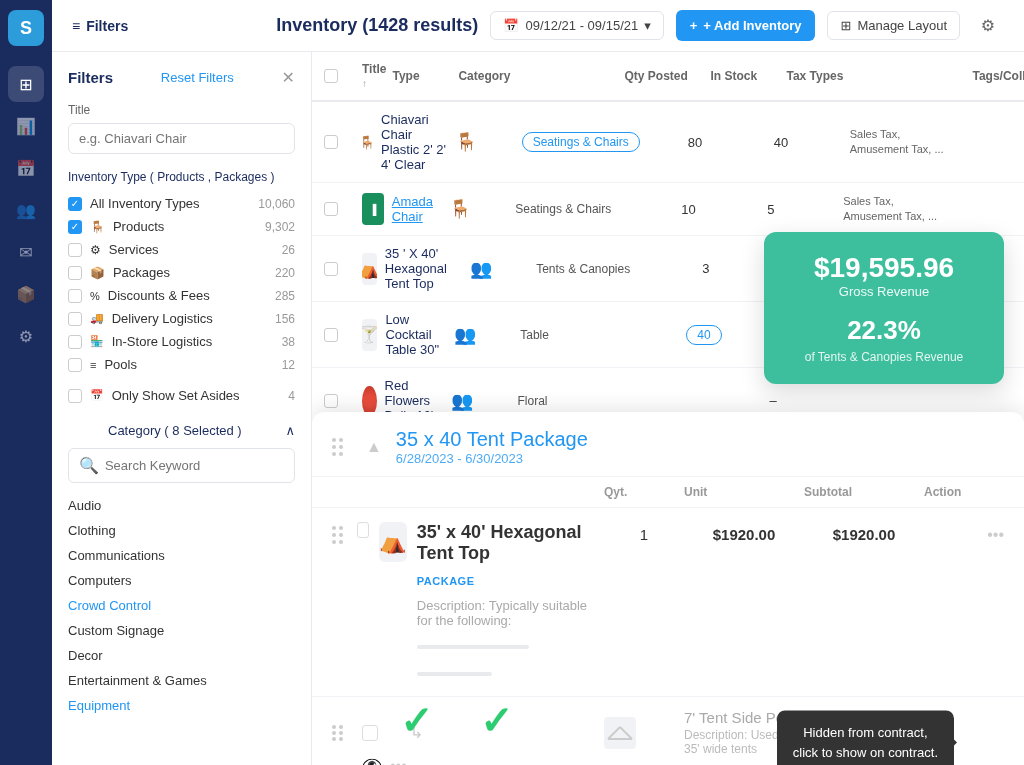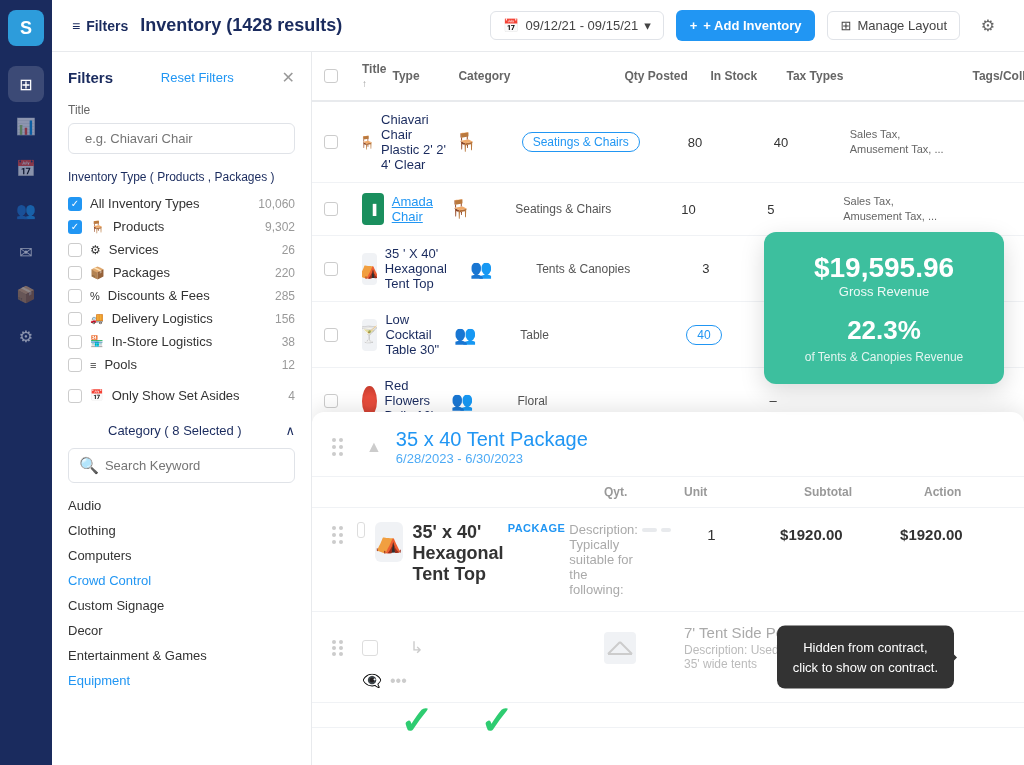--- a/index.html
+++ b/index.html
@@ -50,20 +50,21 @@
       gap: 12px;
     }
     .header-filters-btn {
       display: flex; align-items: center; gap: 6px;
       color: #1a2b5e; font-weight: 600; font-size: 14px;
       cursor: pointer;
     }
     .header-title {
       font-size: 18px; font-weight: 700; color: #1a2b5e;
       flex: 1;
+      text-align: right;
     }
     .date-range-btn {
       display: flex; align-items: center; gap: 6px;
       border: 1px solid #e0e3e8;
       border-radius: 6px;
       padding: 6px 12px;
       font-size: 13px; color: #444;
       cursor: pointer;
       background: white;
     }
@@ -108,21 +109,21 @@
       margin-bottom: 16px;
     }
     .filters-title { font-weight: 700; font-size: 15px; color: #1a2b5e; }
     .reset-filters { color: #2196f3; font-size: 13px; cursor: pointer; }
     .close-icon { color: #999; cursor: pointer; font-size: 16px; }
 
     .filter-section { margin-bottom: 16px; }
     .filter-label { font-size: 12px; color: #666; margin-bottom: 6px; }
     .filter-input {
       width: 100%; border: 1px solid #e0e3e8; border-radius: 6px;
-      padding: 7px 16px; font-size: 13px; color: #aaa;
+      padding: 7px 10px; font-size: 13px; color: #aaa;
     }
 
     .inventory-type-header {
       display: flex; align-items: center; gap: 6px;
       font-size: 12px; color: #1a2b5e; margin-bottom: 8px; cursor: pointer;
     }
     .inventory-type-item {
       display: flex; align-items: center; gap: 8px;
       padding: 4px 0; font-size: 13px; color: #333; cursor: pointer;
     }
@@ -272,21 +273,21 @@
     }
 
     .package-item {
       display: grid;
       grid-template-columns: 1fr 80px 120px 120px 80px;
       padding: 14px 20px;
       align-items: start;
       border-bottom: 1px solid #f0f2f5;
       position: relative;
     }
-    .package-item-main { display: flex; flex-direction: row; gap: 4px; }
+    .package-item-main { display: flex; flex-direction: column; gap: 11px; }
     .package-item-name { font-size: 18px; font-weight: 700; color: #333; }
     .package-item-type {
       font-size: 11px; font-weight: 700; color: #2196f3;
       letter-spacing: 0.5px;
     }
     .package-item-desc { font-size: 13px; color: #aaa; }
     .package-item-qty { font-size: 15px; color: #333; font-weight: 500; text-align: center; padding-top: 4px; }
     .package-item-unit { font-size: 15px; font-weight: 600; color: #333; text-align: center; padding-top: 4px; }
     .package-item-subtotal { font-size: 15px; font-weight: 600; color: #333; text-align: center; padding-top: 4px; }
     .package-item-action { display: flex; align-items: center; justify-content: flex-end; padding-top: 4px; }
@@ -486,20 +487,21 @@
       <span>Category ( 8 Selected )</span>
       <span>∧</span>
     </div>
     <div class="search-keyword">
       <span>🔍</span>
       <input style="border: none; outline: none; font-size: 13px; color: rgb(51, 51, 51); width: 100%;" placeholder="Search Keyword">
     </div>
     <ul class="category-list">
       <li class="category-item">Audio</li>
       <li class="category-item">Clothing</li>
+      <li class="category-item">Communications</li>
       <li class="category-item">Computers</li>
       <li class="category-item active">Crowd Control</li>
       <li class="category-item">Custom Signage</li>
       <li class="category-item">Decor</li>
       <li class="category-item">Entertainment &amp; Games</li>
       <li class="category-item active">Equipment</li>
     </ul>
   </div>
 </aside>
 

